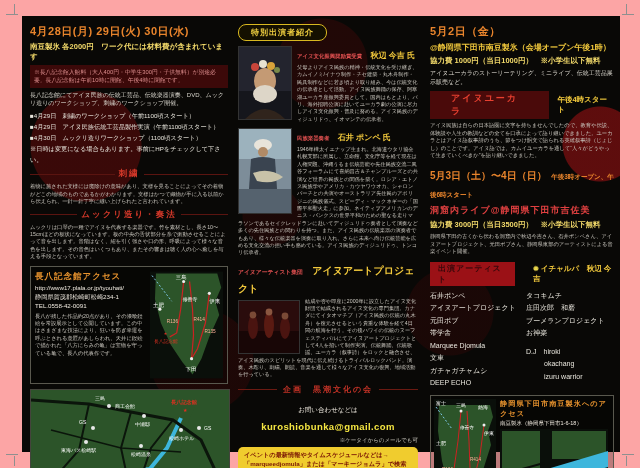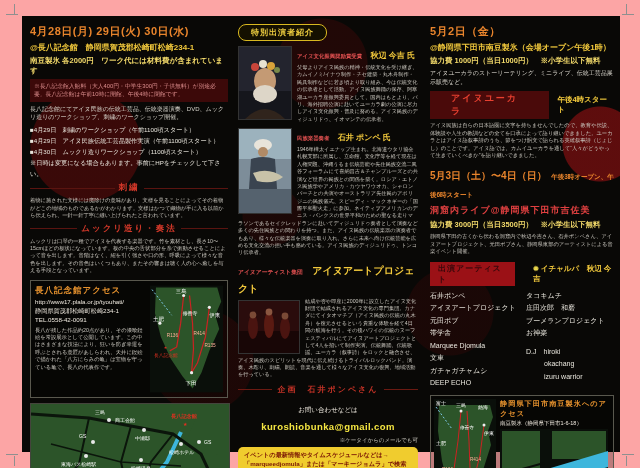--- a/index.html
+++ b/index.html
@@ -81,21 +81,20 @@
   <div class="mark" style="left:14px;top:456px;width:1px;height:10px;"></div>
   <div class="mark" style="left:622px;top:454px;width:12px;height:1px;"></div>
   <div class="mark" style="left:626px;top:456px;width:1px;height:10px;"></div>
   <div class="mark" style="left:310px;top:456px;width:16px;height:1px;"></div>
   <div class="mark" style="left:318px;top:449px;width:1px;height:15px;"></div>
 
   <div class="flyer">
 
     <div class="col col-left">
       <div class="t-date">4月28日(月) 29日(火) 30日(水)</div>
-      <div class="t-venue">@長八記念館　静岡県賀茂郡松崎町松崎234-1</div>
       <div class="t-fee">南豆製氷 各2000円　ワーク代には材料費が含まれています</div>
       <div class="box-notice">※長八記念館入館料（大人400円・中学生300円・子供無料）が別途必要。長八記念館は午前10時に開館、午後4時に閉館です。</div>
       <div class="small">長八記念館にてアイヌ民族の伝統工芸品、伝統楽器演奏、DVD、ムックリ造りのワークショップ、刺繍のワークショップ開催。</div>
       <div>
         <div class="sched">■4月29日　刺繍のワークショップ（午前1100頃スタート）</div>
         <div class="sched">■4月29日　アイヌ民族伝統工芸品製作実演（午前1100頃スタート）</div>
         <div class="sched">■4月30日　ムックリ造りワークショップ（1100頃スタート）</div>
         <div class="sched">※日時は変更になる場合もあります。事前にHPをチェックして下さい。</div>
       </div>
 
@@ -232,21 +231,21 @@
             <circle cx="14" cy="14" r="3.4" fill="#7a4a36"></circle>
             <circle cx="30" cy="11" r="3.4" fill="#8a5640"></circle>
             <circle cx="46" cy="15" r="3.4" fill="#7a4a36"></circle>
           </svg>
           <div class="perf-body" style="margin-top:0;">結成や否や即座に2000年に設立したアイヌ文化財団で結成されるアイヌ文化の専門集団。カナダにてイタオマチプ（アイヌ民族の伝統の丸木舟）を復元させるという貴重な体験を経て4日間の航海を行う。その後ハワイの伝統のヌーフェスティバルにてアイヌアートプロジェクトとして4人を招いて制作実演、伝統舞踊、伝統歌謡、ユーカラ（叙事詩）をロックと融合させ、アイヌ民族のスピリットを現代に伝え続けるトライバルロックバンド。演奏、木彫り、刺繍、朗読、音楽を通して様々なアイヌ文化の復興、地域活動を行っている。</div>
         </div>
       </div>
 
       <div class="org-row">
         <span class="rule"></span>
-        <span class="org-text">企画　石井ポンペさん</span>
+        <span class="org-text">企画　黒潮文化の会</span>
         <span class="rule"></span>
       </div>
 
       <div style="text-align:center;">
         <span class="contact">お問い合わせなどは</span>
         <span class="email">kuroshiobunka@gmail.com</span>
       </div>
       <div class="note-r">※ケータイからのメールでも可</div>
 
       <div class="bubble">

